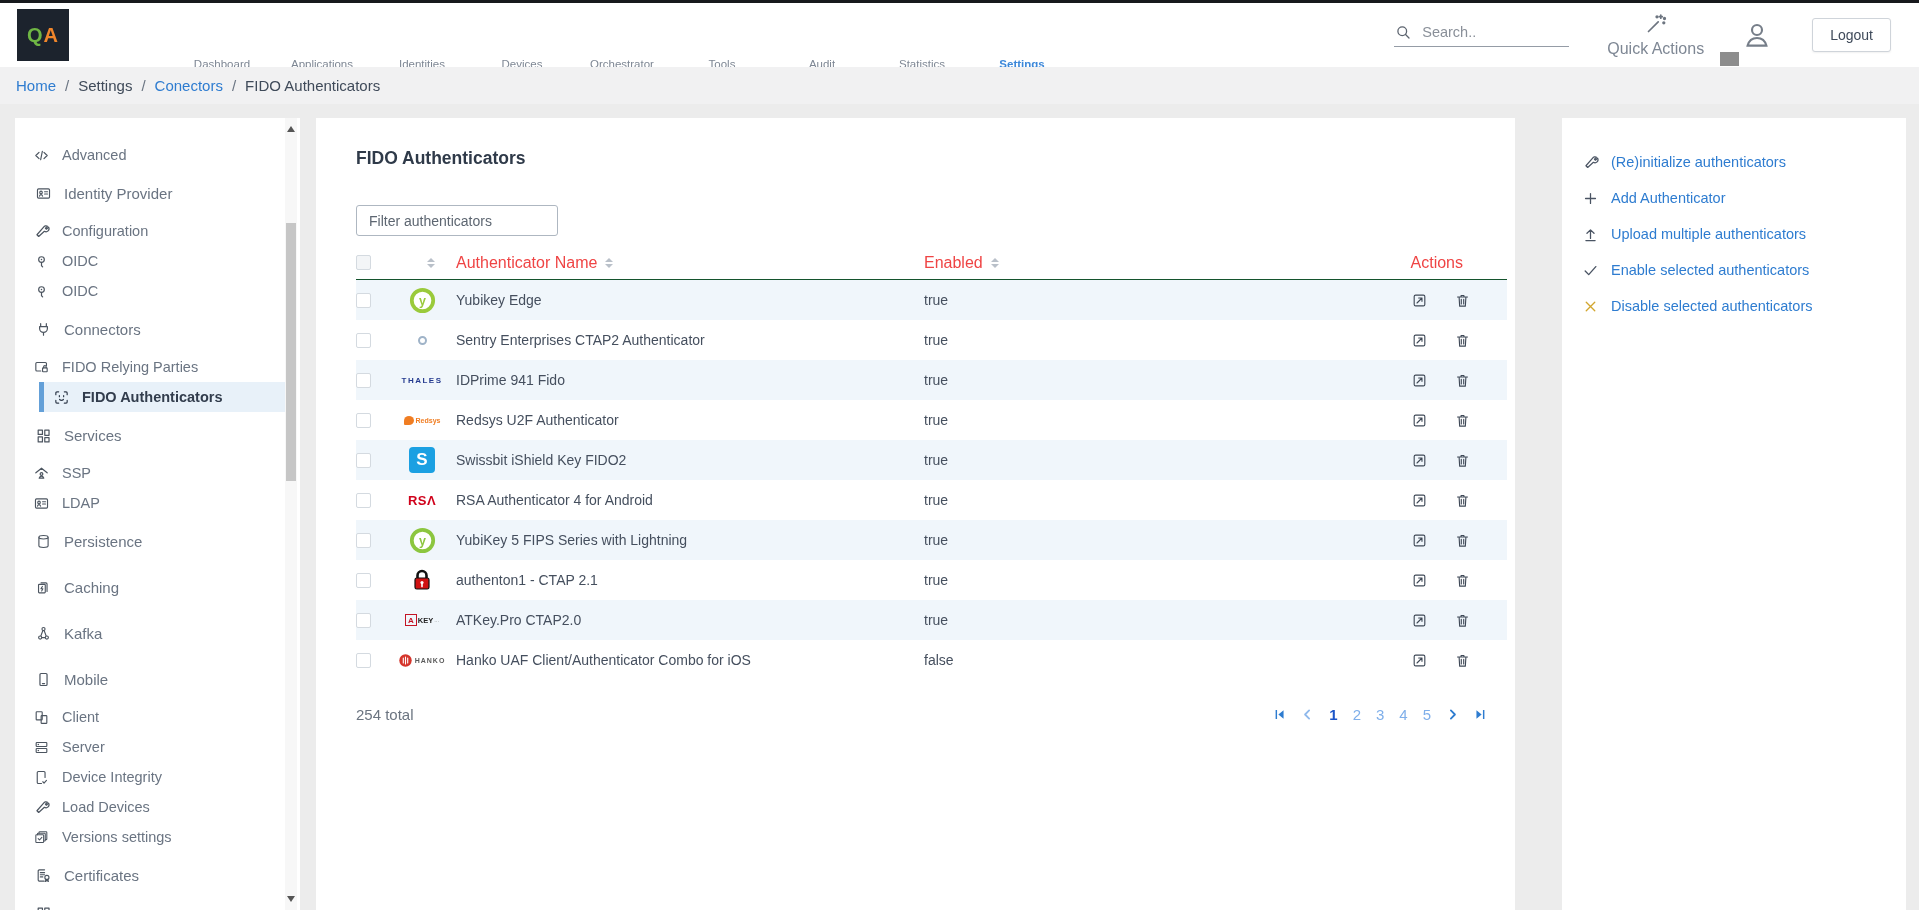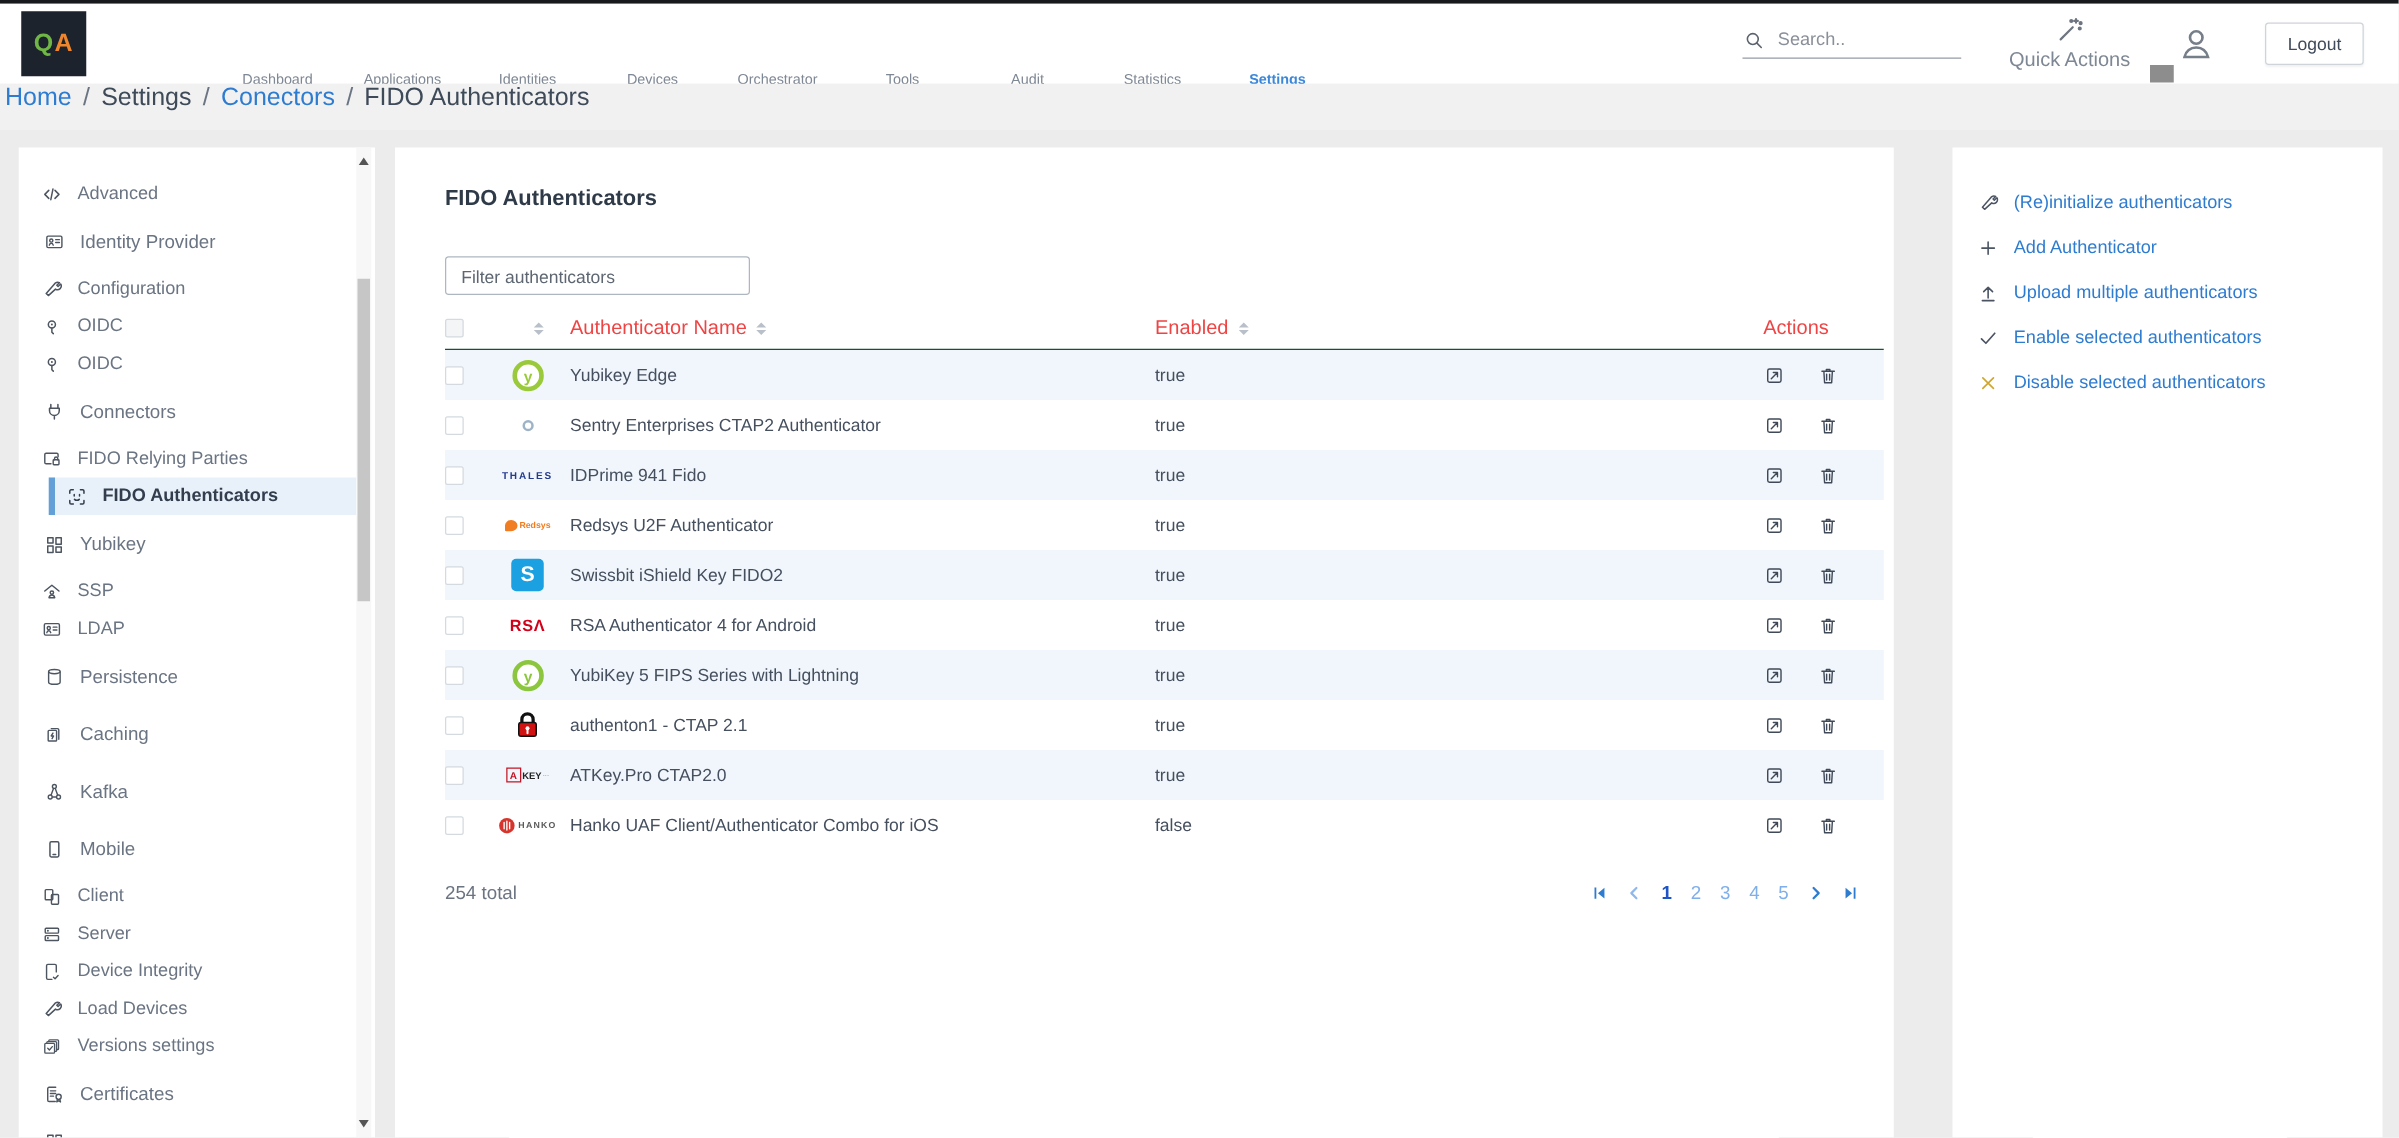--- a/index.html
+++ b/index.html
@@ -32,21 +32,21 @@
   .quick .quick-label { margin-top:4px; font-size:16px; color:#7e8794; }
   .userwrap { position:relative; width:32px; height:64px; display:flex; align-items:center; }
   .userwrap svg { width:30px; height:30px; color:#767e89; }
   .graysquare { position:absolute; left:-22px; top:49px; width:19px; height:14px; background:#8d8d8d; }
   .logout-btn { background:#fff; border:1px solid #cfd4da; border-radius:3px; padding:8px 17px;
     font-size:14px; color:#3f4a5a; cursor:pointer; box-shadow:0 1px 2px rgba(0,0,0,.06);
     font-family:"Liberation Sans","DejaVu Sans",sans-serif; }
 
   
   .crumbbar { position:absolute; top:67px; left:0; right:0; height:37px; background:#f1f1f2;
-    display:flex; align-items:flex-start; padding-left:4px; gap:9px; font-size:20px; }
+    display:flex; align-items:center; padding-left:16px; gap:9px; font-size:15px; }
   .crumb-link { color:#2e7cd0; cursor:pointer; }
   .crumb-sep { color:#6a7482; }
   .crumb-text { color:#3f4a59; }
 
   
   .content { position:absolute; top:104px; left:0; right:0; bottom:0; background:#ececec; }
   .card { position:absolute; top:14px; background:#fff; height:calc(100% - 14px); }
 
   
   .sidebar { left:15px; width:285px; overflow:hidden; }
@@ -63,21 +63,21 @@
   .sb-scroll { position:absolute; right:3px; top:0; bottom:0; width:12px; background:#f7f7f7; }
   .sb-up { position:absolute; top:8px; left:2px; width:0; height:0;
     border-left:4px solid transparent; border-right:4px solid transparent; border-bottom:6px solid #555; cursor:pointer; }
   .sb-down { position:absolute; bottom:8px; left:2px; width:0; height:0;
     border-left:4px solid transparent; border-right:4px solid transparent; border-top:6px solid #555; cursor:pointer; }
   .sb-thumb { position:absolute; top:105px; left:1px; width:10px; height:258px; background:#c6c6c6; cursor:pointer; }
 
   
   .main { left:316px; width:1199px; padding:30px 0 0 40px; }
   .main-title { font-size:17.5px; font-weight:bold; color:#2f3a49; }
-  .filter-input { margin-top:36px; width:244px; height:31px; border:1px solid #aeb7c1; border-radius:3px;
+  .filter-input { margin-top:36px; width:202px; height:31px; border:1px solid #aeb7c1; border-radius:3px;
     padding:0 12px; font-size:14px; color:#555; outline:none;
     font-family:"Liberation Sans","DejaVu Sans",sans-serif; }
   .filter-input::placeholder { color:#5d6671; }
 
   .tbl { margin-top:10px; width:1151px; }
   .thead, .trow { display:grid; grid-template-columns:42px 58px 468px 1fr 140px; align-items:center; }
   .thead { height:34px; border-bottom:1px solid #14532d; color:#ef4444; font-size:16px; }
   .trow { height:40px; font-size:14px; color:#454f5e; }
   .trow.stripe { background:#f0f6fb; }
   .cell { display:flex; align-items:center; }
@@ -528,21 +528,21 @@
         <div class="sb-item lvl2 sel">
             <svg>
               <use href="#i-facescan"></use>
             </svg>
             <span>FIDO Authenticators</span>
           </div>
         <div class="sb-item lvl1 mt8">
             <svg>
               <use href="#i-grid4"></use>
             </svg>
-            <span>Yubikey</span>
+            <span>Services</span>
           </div>
         <div class="sb-item lvl2 mt8">
             <svg>
               <use href="#i-homeperson"></use>
             </svg>
             <span>SSP</span>
           </div>
         <div class="sb-item lvl2">
             <svg>
               <use href="#i-idcard"></use>

